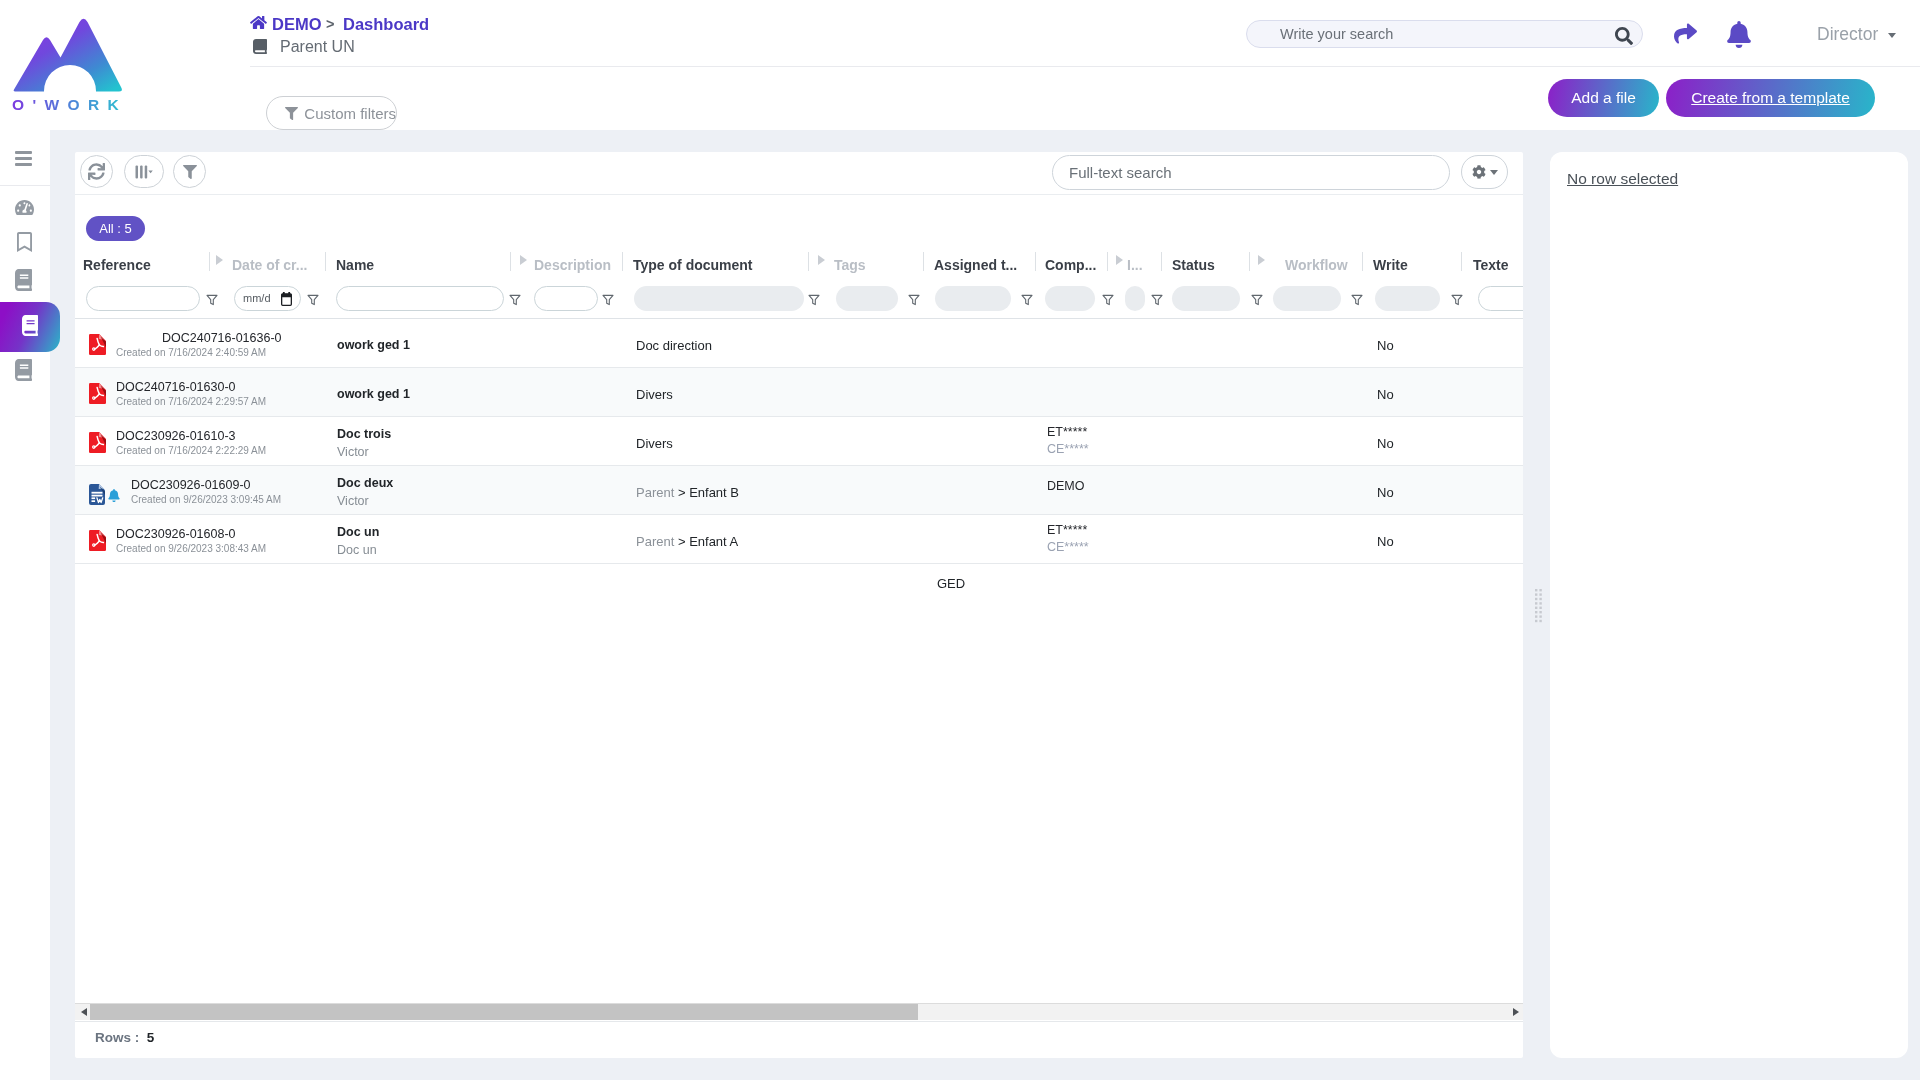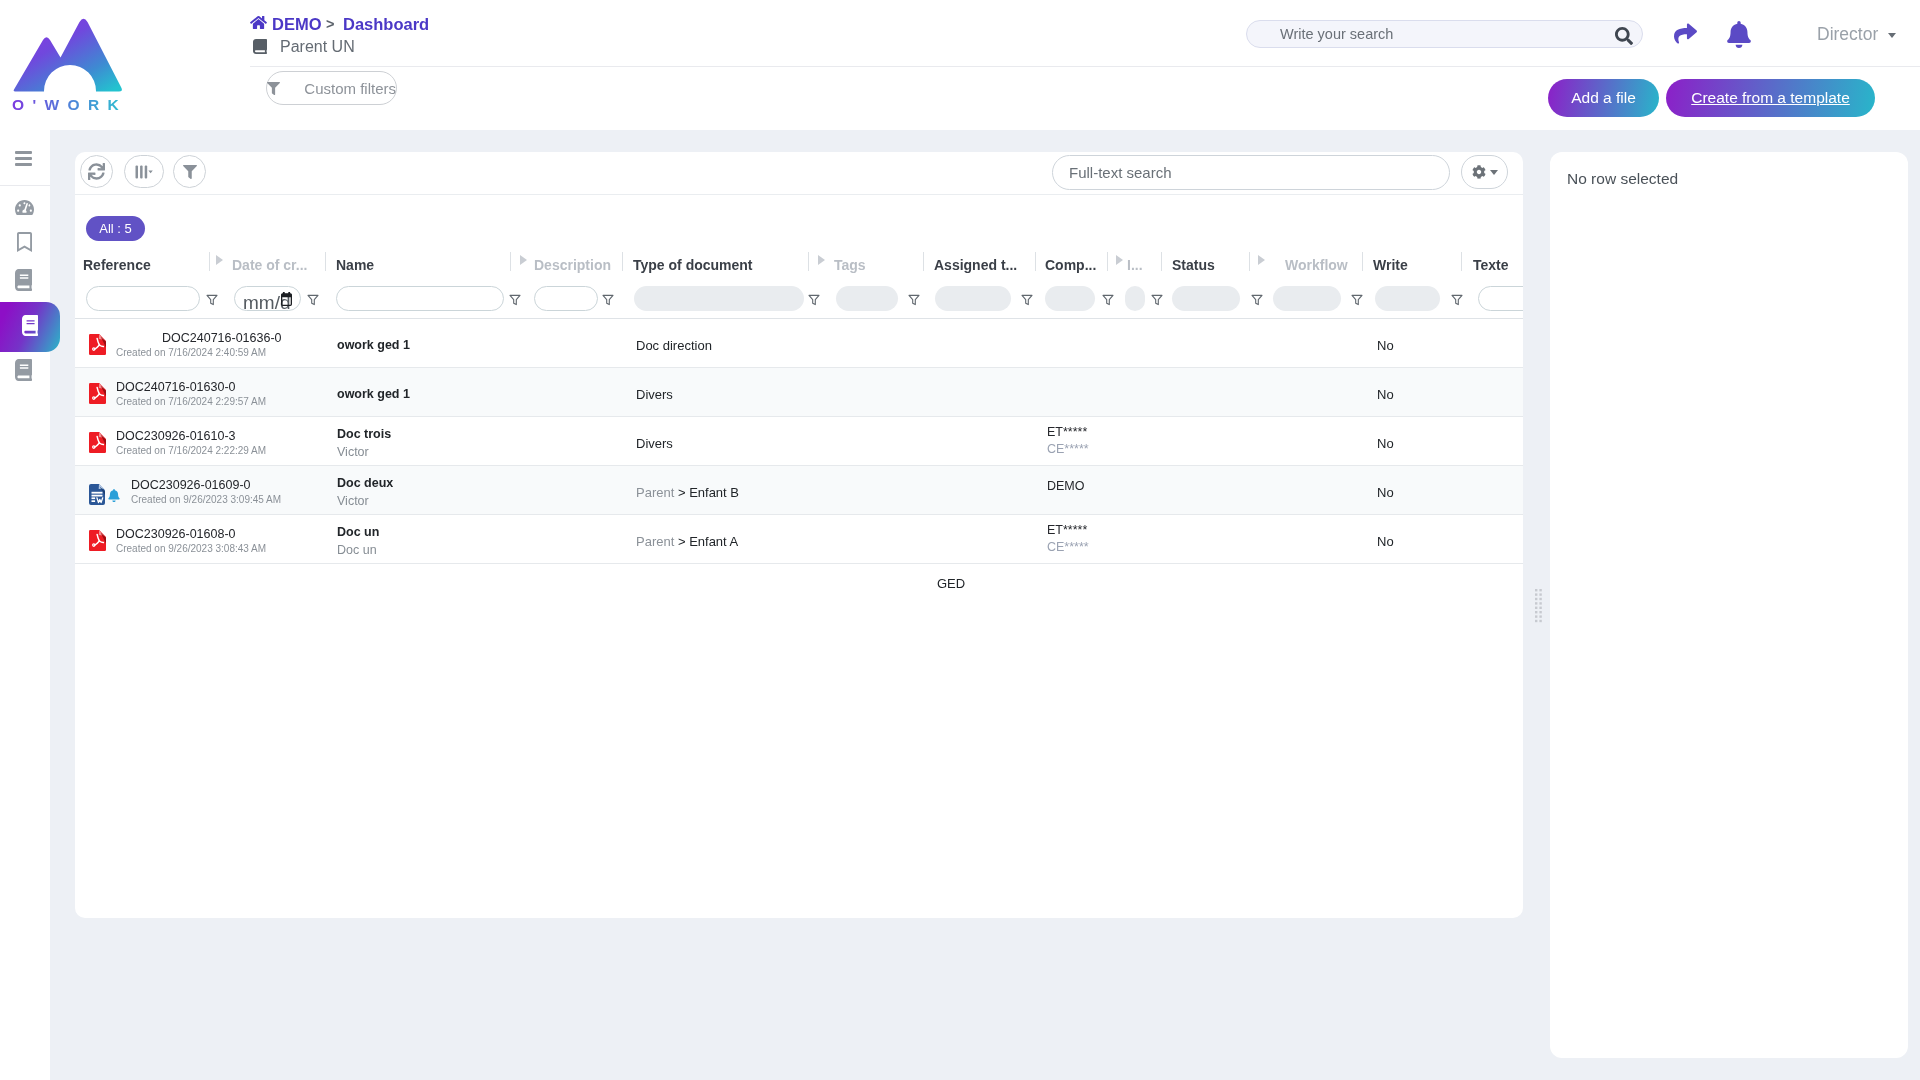--- a/index.html
+++ b/index.html
@@ -1,21 +1,21 @@
 <!DOCTYPE html>
 <html><head>
 <meta charset="utf-8">
 <style>
 * { margin:0; padding:0; box-sizing:border-box; }
 html,body { width:1920px; height:1080px; overflow:hidden; }
 body { -webkit-font-smoothing:antialiased; background:#edf0f5; font-family:"Liberation Sans", sans-serif; position:relative; }
 .abs { position:absolute; }
 #header { left:0; top:0; width:1920px; height:130px; background:#fff; }
 #sidebar { left:0; top:130px; width:50px; height:950px; background:#fff; }
-#maincard { left:75px; top:152px; width:1448px; height:766px; background:#fff; border-radius:10px; overflow:hidden;text-decoration:underline; }
+#maincard { left:75px; top:152px; width:1448px; height:906px; background:#fff; border-radius:2px; overflow:hidden;text-decoration:underline; }
 #rightcard { left:1550px; top:152px; width:358px; height:906px; background:#fff; border-radius:12px; }
 .grad-btn { background:linear-gradient(100deg,#8c1fc8 0%,#28b6ca 100%); color:#fff; border-radius:19px; height:38px; display:flex; align-items:center; justify-content:center; font-size:15.5px; }
 .circle-btn { border:1px solid #cdd2d7; border-radius:17px; height:33px; display:flex; align-items:center; justify-content:center; }
 .hdr-dark { font-weight:bold; color:#3a3f47; font-size:14px; }
 .hdr-gray { font-weight:bold; color:#b9bec5; font-size:14px; }
 .caret-r { width:0; height:0; border-top:5px solid transparent; border-bottom:5px solid transparent; border-left:7px solid #c9cdd3; }
 .caret-d { width:0; height:0; border-left:4.5px solid transparent; border-right:4.5px solid transparent; border-top:5px solid #666d75; }
 .finput { border:1px solid #cbd5d9; border-radius:12.5px; height:25px; background:#fff; }
 .ginput { border-radius:12.5px; height:25px; background:#e9ecef; }
 .vsep { width:1px; height:19px; background:#dde1e5; top:100px; }
@@ -60,21 +60,21 @@
     </svg>
   <div class="abs" style="left:272px;top:15px;font-size:16.5px;font-weight:bold;color:#4b38c6;">DEMO</div>
   <div class="abs" style="left:326px;top:16px;font-size:14.5px;font-weight:bold;color:#5b626b;">&gt;</div>
   <div class="abs" style="left:343px;top:15px;font-size:16.5px;font-weight:bold;color:#4b38c6;">Dashboard</div>
   <svg class="abs" style="left:253px;top:39px;" width="14" height="15" viewBox="0 0 448 512" preserveAspectRatio="none">
       <path fill="#575e66" d="M448 360V24c0-13.3-10.7-24-24-24H96C43 0 0 43 0 96v320c0 53 43 96 96 96h328c13.3 0 24-10.7 24-24v-16c0-7.5-3.5-14.3-8.9-18.7-4.2-15.4-4.2-59.3 0-74.7 5.4-4.3 8.9-11.1 8.9-18.6zM381.4 448H96c-17.7 0-32-14.3-32-32 0-17.6 14.4-32 32-32h285.4c-1.9 17.1-1.9 46.9 0 64z"></path>
     </svg>
   <div class="abs" style="left:280px;top:38px;font-size:16px;color:#646b73;">Parent UN</div>
   <div class="abs" style="left:250px;top:66px;width:1670px;height:1px;background:#e9eaee;"></div>
 
-  <div class="abs" style="left:266px;top:71px;width:131px;height:34px;border:1px solid #cdd0d4;border-radius:17px;display:flex;align-items:center;justify-content:space-between;">
+  <div class="abs" style="left:266px;top:96px;width:131px;height:34px;border:1px solid #cdd0d4;border-radius:17px;display:flex;align-items:center;justify-content:flex-end;">
     <svg width="13" height="13" viewBox="0 0 512 512" style="margin-right:6px;">
         <path fill="#8d9299" d="M487.976 0H24.028C2.71 0-8.047 25.866 7.058 40.971L192 225.941V432c0 7.831 3.821 15.17 10.237 19.662l80 55.98C298.02 518.69 320 507.493 320 487.98V225.941l184.947-184.97C520.021 25.896 509.338 0 487.976 0z"></path>
       </svg>
     <span style="font-size:15px;color:#8d9299;">Custom filters</span>
   </div>
 
   <div class="abs" style="left:1246px;top:20px;width:397px;height:28px;background:#f4f5fb;border:1px solid #dadded;border-radius:14px;"></div>
   <div class="abs" style="left:1280px;top:26px;font-size:14.5px;color:#6a7078;">Write your search</div>
   <svg class="abs" style="left:1615px;top:27px;" width="18" height="18" viewBox="0 0 512 512">
       <path fill="#3f4650" d="M505 442.7L405.3 343c-4.5-4.5-10.6-7-17-7H372c27.6-35.3 44-79.7 44-128C416 93.1 322.9 0 208 0S0 93.1 0 208s93.1 208 208 208c48.3 0 92.7-16.4 128-44v16.3c0 6.4 2.5 12.5 7 17l99.7 99.7c9.4 9.4 24.6 9.4 33.9 0l28.3-28.3c9.4-9.4 9.4-24.6.1-34zM208 336c-70.7 0-128-57.2-128-128 0-70.7 57.2-128 128-128 70.7 0 128 57.2 128 128 0 70.7-57.2 128-128 128z"></path>
@@ -172,21 +172,21 @@
   <div class="abs vsep" style="left:848px;"></div>
   <div class="abs vsep" style="left:960px;"></div>
   <div class="abs vsep" style="left:1032px;"></div>
   <div class="abs vsep" style="left:1086px;"></div>
   <div class="abs vsep" style="left:1174px;"></div>
   <div class="abs vsep" style="left:1287px;"></div>
   <div class="abs vsep" style="left:1386px;"></div>
 
   <div class="abs finput" style="left:11px;top:134px;width:114px;"></div>
   <div class="abs finput" style="left:159px;top:134px;width:67px;"></div>
-  <div class="abs" style="left:168px;top:140px;font-size:19px;color:#555b61;">mm/d</div>
+  <div class="abs" style="left:168px;top:140px;font-size:11px;color:#555b61;">mm/d</div>
   <svg class="abs" style="left:206px;top:140px;" width="11" height="14" viewBox="0 0 11 14">
       <rect x="1.9" y="0" width="1.8" height="3" fill="#1c1f23"></rect>
       <rect x="7.3" y="0" width="1.8" height="3" fill="#1c1f23"></rect>
       <rect x="0.65" y="1.85" width="9.7" height="11.5" rx="1" fill="none" stroke="#1c1f23" stroke-width="1.3"></rect>
       <rect x="0.65" y="1.85" width="9.7" height="3.4" fill="#1c1f23"></rect>
     </svg>
   <div class="abs finput" style="left:261px;top:134px;width:168px;"></div>
   <div class="abs finput" style="left:459px;top:134px;width:64px;"></div>
   <div class="abs ginput" style="left:559px;top:134px;width:170px;"></div>
   <div class="abs ginput" style="left:761px;top:134px;width:62px;"></div>
@@ -340,21 +340,21 @@
   </div>
 
   <div class="abs" style="left:0;top:851px;width:1448px;height:17px;background:#f2f2f2;border-top:1px solid #dcdcdc;"></div>
   <div class="abs" style="left:15px;top:852px;width:828px;height:16px;background:#c3c3c3;"></div>
   <div class="abs" style="left:6px;top:856px;width:0;height:0;border-top:4px solid transparent;border-bottom:4px solid transparent;border-right:6px solid #4d5156;"></div>
   <div class="abs" style="left:1438px;top:856px;width:0;height:0;border-top:4px solid transparent;border-bottom:4px solid transparent;border-left:6px solid #4d5156;"></div>
   <div class="abs" style="left:0;top:869px;width:1448px;height:1px;background:#e5e8eb;"></div>
   <div class="abs" style="left:20px;top:878px;font-size:13.5px;color:#6b7480;font-weight:bold;">Rows :&nbsp;&nbsp;<span style="color:#212529;">5</span></div>
 </div>
 <div id="rightcard" class="abs">
-  <div class="abs" style="left:17px;top:18px;font-size:15.5px;color:#4a5158;">No row selected</div>
+  <div class="abs" style="left:17px;top:18px;font-size:15.5px;color:#4a5158;text-decoration:underline;">No row selected</div>
 </div>
 <svg class="abs" style="left:1535px;top:589px;" width="8" height="34" viewBox="0 0 8 34">
   <g fill="#c7cad0">
     <rect x="0" y="0" width="2.4" height="2.4"></rect>
       <rect x="4.4" y="0" width="2.4" height="2.4"></rect>
     <rect x="0" y="4.4" width="2.4" height="2.4"></rect>
       <rect x="4.4" y="4.4" width="2.4" height="2.4"></rect>
     <rect x="0" y="8.8" width="2.4" height="2.4"></rect>
       <rect x="4.4" y="8.8" width="2.4" height="2.4"></rect>
     <rect x="0" y="13.2" width="2.4" height="2.4"></rect>

